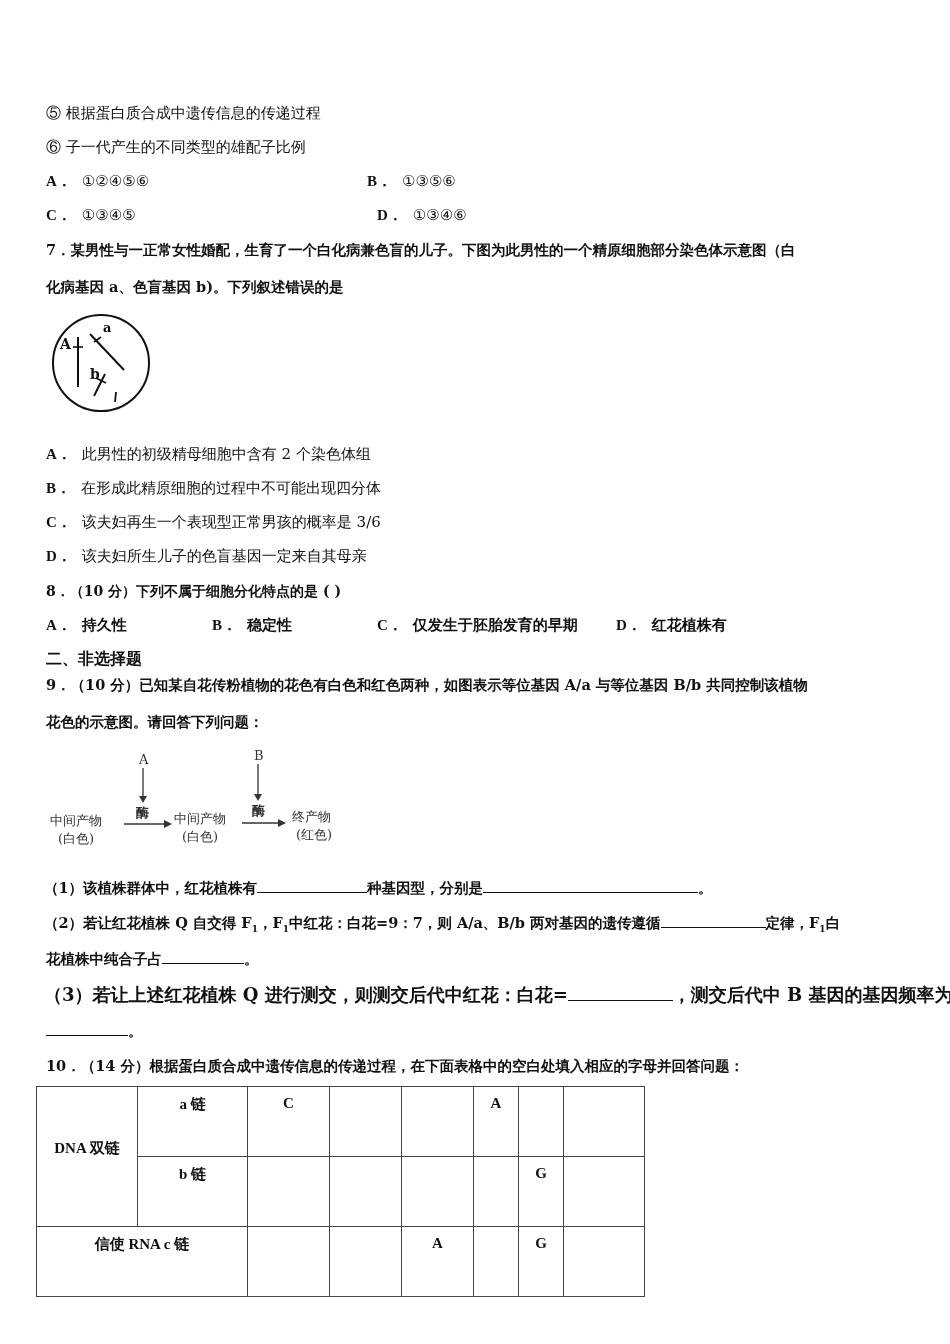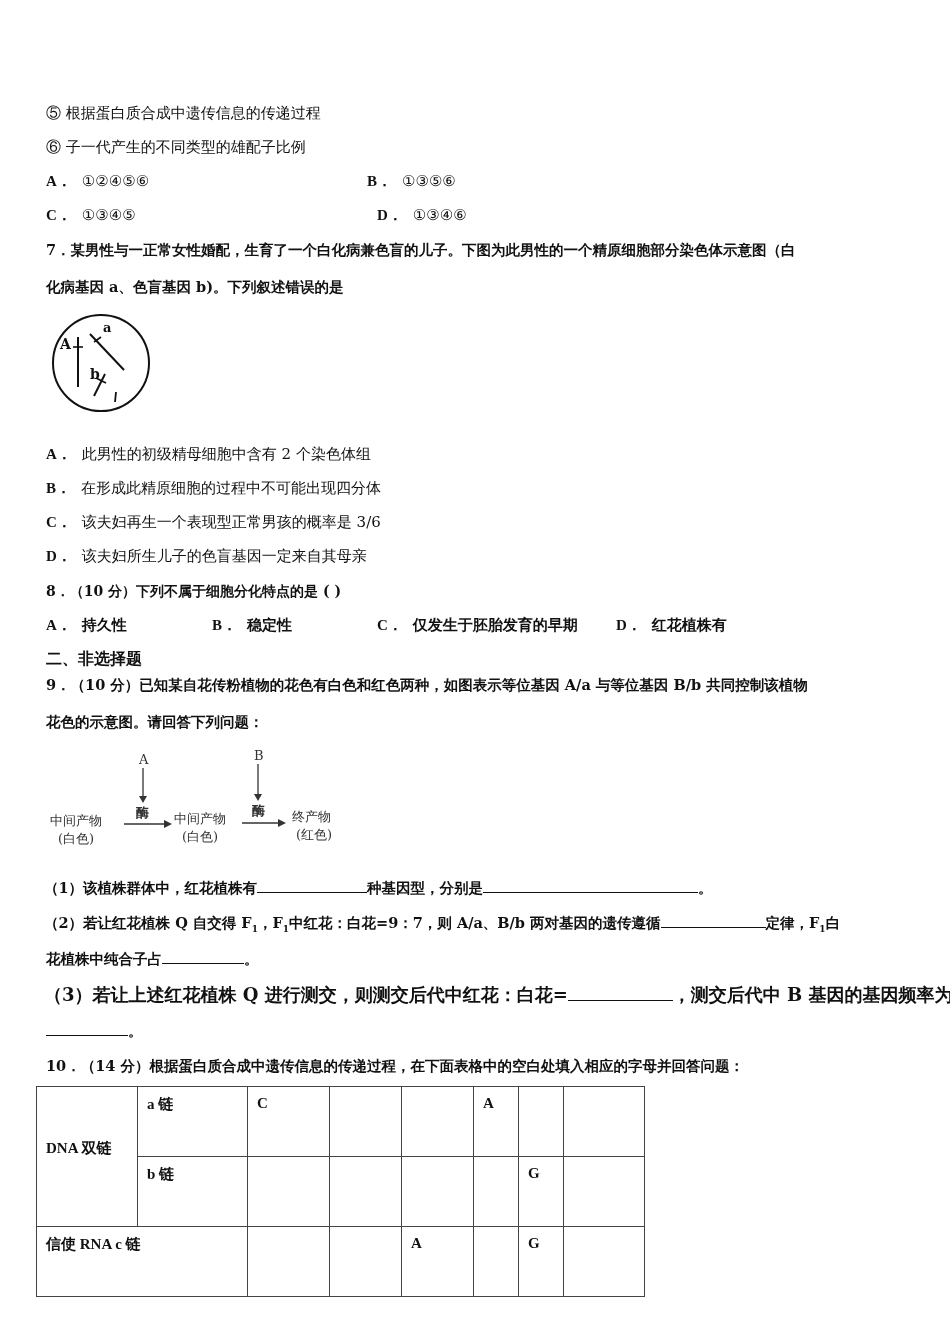--- a/index.html
+++ b/index.html
@@ -11,21 +11,21 @@
   .opt .k { font-weight: bold; margin-right: 10px; font-family: "Liberation Serif", serif; }
   .blank { display: inline-block; border-bottom: 1px solid #111; height: 14px; vertical-align: baseline; }
   sub { font-size: 9px; }
   
   .cell-fig { position: absolute; left: 50px; top: 312px; width: 102px; height: 102px; }
   
   .pathway { position: absolute; left: 46px; top: 748px; width: 310px; height: 100px; }
   .pw-text { position: absolute; font-size: 13px; color: #333; white-space: nowrap; }
   
   .dna-table { position: absolute; left: 36px; top: 1086px; border-collapse: collapse; font-size: 15px; }
-  .dna-table td { border: 1.5px solid #444; height: 44px; vertical-align: top; padding: 8px 9px 17px; font-weight: bold; font-family: "Liberation Serif", serif; }
+  .dna-table td { border: 1.5px solid #444; height: 44px; vertical-align: top; padding: 8px 9px 17px; font-weight: bold; font-family: "Liberation Serif", serif; text-align: center; }
   .dna-table td.mid { vertical-align: middle; padding-top: 0; }
 </style>
 </head>
 <body>
 
 <div class="line" style="top:103px">⑤ 根据蛋白质合成中遗传信息的传递过程</div>
 <div class="line" style="top:137px">⑥ 子一代产生的不同类型的雄配子比例</div>
 <div class="opt" style="left:46px;top:171px"><span class="k">A．</span><span>①②④⑤⑥</span></div>
 <div class="opt" style="left:367px;top:171px"><span class="k">B．</span><span>①③⑤⑥</span></div>
 <div class="opt" style="left:46px;top:205px"><span class="k">C．</span><span>①③④⑤</span></div>

